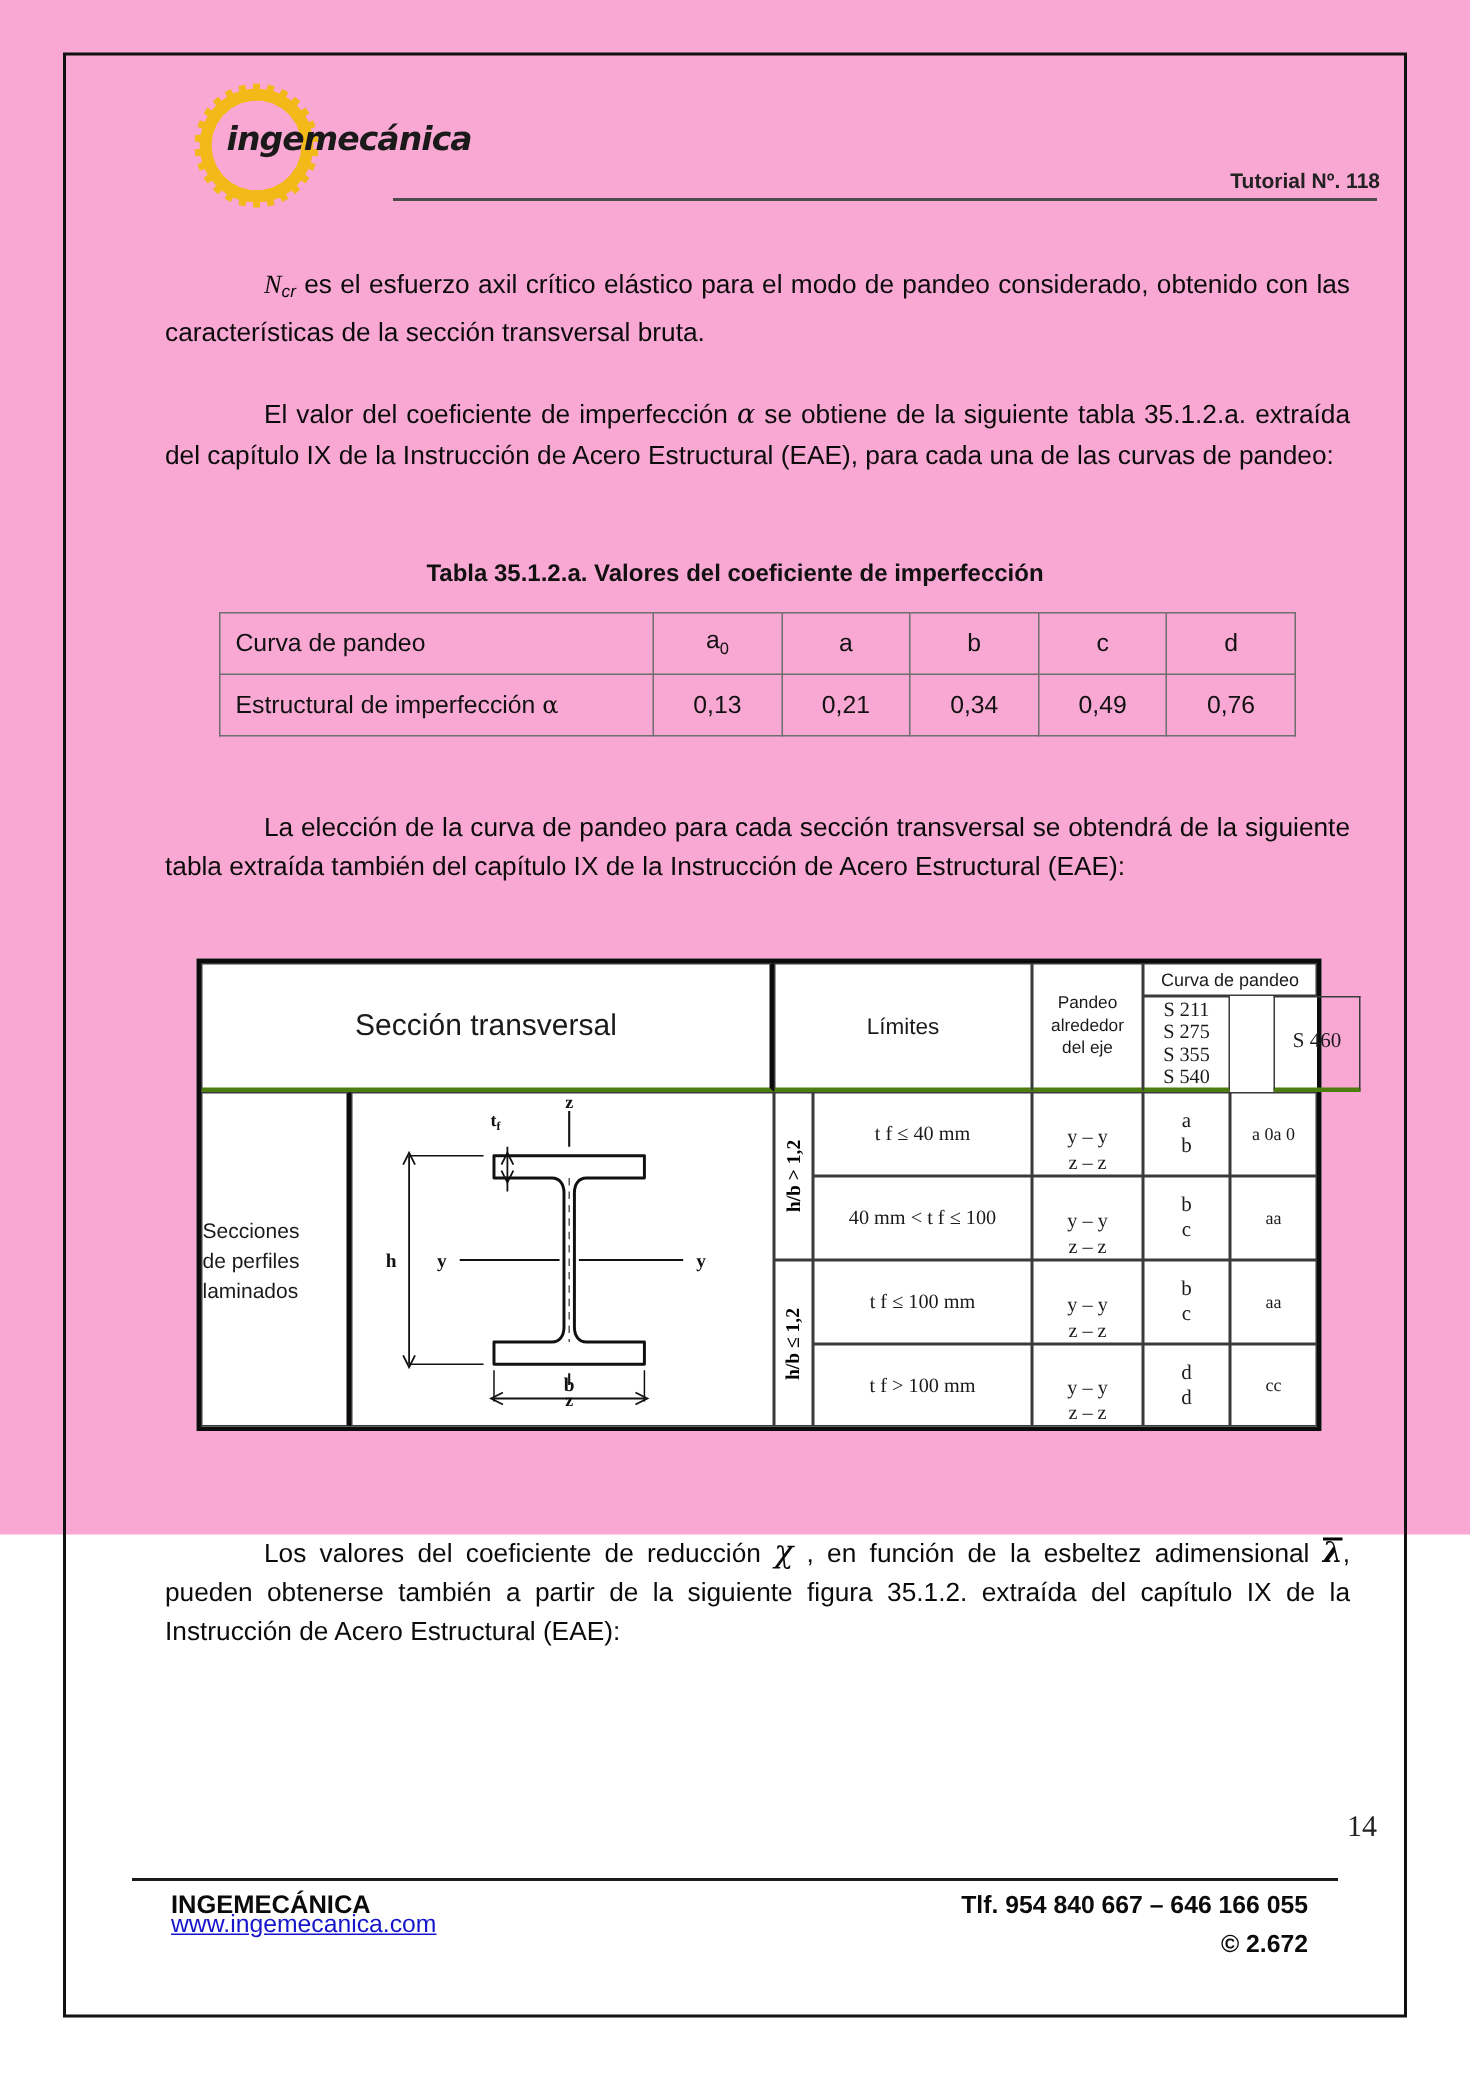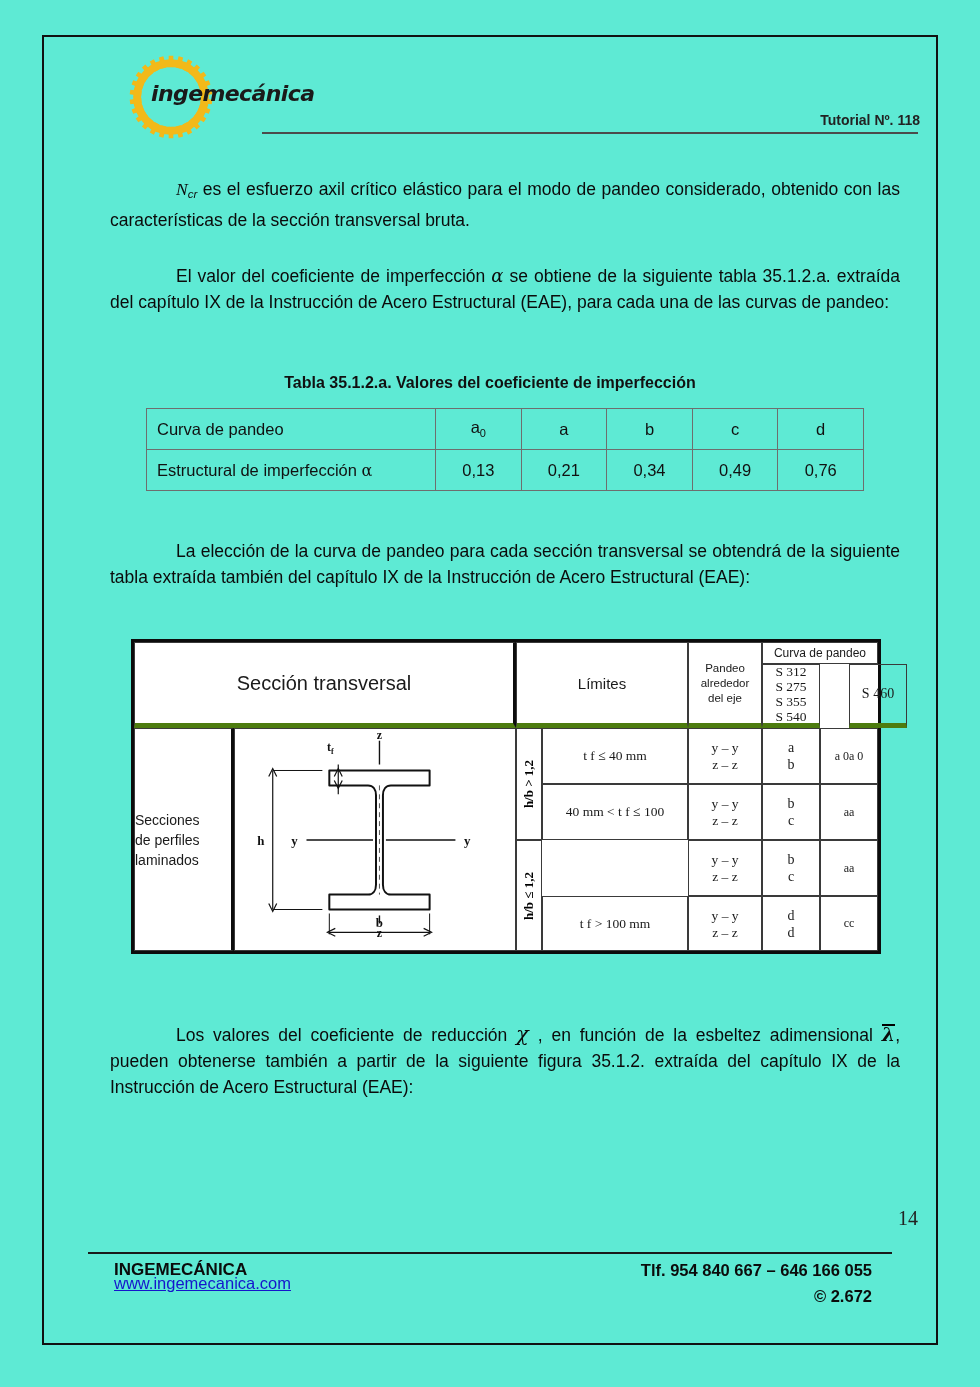--- a/index.html
+++ b/index.html
@@ -13,22 +13,22 @@
     font-family: "Liberation Sans", sans-serif;
     color: #000000;
     position: relative;
     overflow: hidden;
   }
 
   
   #page {
     position: absolute;
     left: 0; top: 0;
-    width: 980px; height: 1387px;
-    background: #5eead4;
+    width: 980px; height: 1023px;
+    background: #f9a8d4;
   }
   #page-border {
     position: absolute;
     left: 42px; top: 35px;
     width: 896px; height: 1310px;
     border: 2px solid #111111;
     box-sizing: border-box;
   }
 
   
@@ -154,21 +154,21 @@
     position: absolute;
     box-sizing: border-box;
     font-size: 13px;
     color: #1a1a1a;
     display: flex;
     align-items: center;
     justify-content: center;
     text-align: center;
   }
   .bd { border: 1px solid #3a3a3a; }
-  .thickb { border-bottom: 5px solid #4d7c0f; }
+  .thickb { border-bottom: 3px solid #4d7c0f; }
   .thickr { border-right: 3px solid #0c0c0c; }
 
   #t2-seccion-hdr { left: 0; top: 0; width: 382px; height: 86px; font-size: 20px; }
   #t2-limites-hdr { left: 382px; top: 0; width: 172px; height: 86px; font-size: 15px; }
   #t2-pandeo-hdr  { left: 554px; top: 0; width: 74px; height: 86px; font-size: 11.5px; line-height: 15px; flex-direction: column; }
   #t2-curva-hdr   { left: 628px; top: 0; width: 116px; height: 22px; font-size: 12px; }
   #t2-s-group     { left: 628px; top: 22px; width: 58px; height: 64px;
                     font-family: "Liberation Serif", serif; font-size: 13.5px;
                     line-height: 15px; flex-direction: column; }
   #t2-s460        { left: 686px; top: 22px; width: 58px; height: 64px;
@@ -188,21 +188,21 @@
     font-weight: bold;
     font-size: 13px;
     display: flex; align-items: center; justify-content: center;
   }
   .rot-lbl span { transform: rotate(-90deg); white-space: nowrap; }
   #t2-rot1 { left: 382px; top: 86px; height: 112px; }
   #t2-rot2 { left: 382px; top: 198px; height: 111px; }
 
   .t2-lim { left: 408px; width: 146px; font-family: "Liberation Serif", serif; font-size: 13.5px; }
   .t2-axis { left: 554px; width: 74px; font-family: "Liberation Serif", serif; font-size: 13.5px;
-             line-height: 17px; flex-direction: column; }
+             line-height: 17px; flex-direction: column; justify-content: flex-end; }
   .t2-c1 { left: 628px; width: 58px; font-family: "Liberation Serif", serif; font-size: 14px;
            line-height: 17px; flex-direction: column; }
   .t2-c2 { left: 686px; width: 58px; font-family: "Liberation Serif", serif; font-size: 12px;
            line-height: 17px; flex-direction: row; }
   .r1 { top: 86px;  height: 56px; }
   .r2 { top: 142px; height: 56px; }
   .r3 { top: 198px; height: 56px; }
   .r4 { top: 254px; height: 55px; }
 
   
@@ -335,21 +335,21 @@
 
     <div class="t2cell bd thickb" id="t2-pandeo-hdr">
       <span>Pandeo</span>
       <span>alrededor</span>
       <span>del eje</span>
     </div>
 
     <div class="t2cell bd" id="t2-curva-hdr">Curva de pandeo</div>
 
     <div class="t2cell bd thickb" id="t2-s-group">
-      <span>S 312</span>
+      <span>S 211</span>
       <span>S 275</span>
       <span>S 355</span>
       <span>S 540</span>
     </div>
 
     <div class="t2cell bd thickb" id="t2-s460">S 460</div>
 
     <div class="t2cell bd thickr" id="t2-secciones-lbl">
       <span>Secciones</span>
       <span>de perfiles</span>
@@ -428,20 +428,21 @@
     </div>
     <div class="t2cell bd t2-c1 r2">
       <span>b</span>
       <span>c</span>
     </div>
     <div class="t2cell bd t2-c2 r2">
       <span>a</span>
       <span>a</span>
     </div>
 
+    <div class="t2cell bd t2-lim r3">t f ≤ 100 mm</div>
     <div class="t2cell bd t2-axis r3">
       <span>y – y</span>
       <span>z – z</span>
     </div>
     <div class="t2cell bd t2-c1 r3">
       <span>b</span>
       <span>c</span>
     </div>
     <div class="t2cell bd t2-c2 r3">
       <span>a</span>

